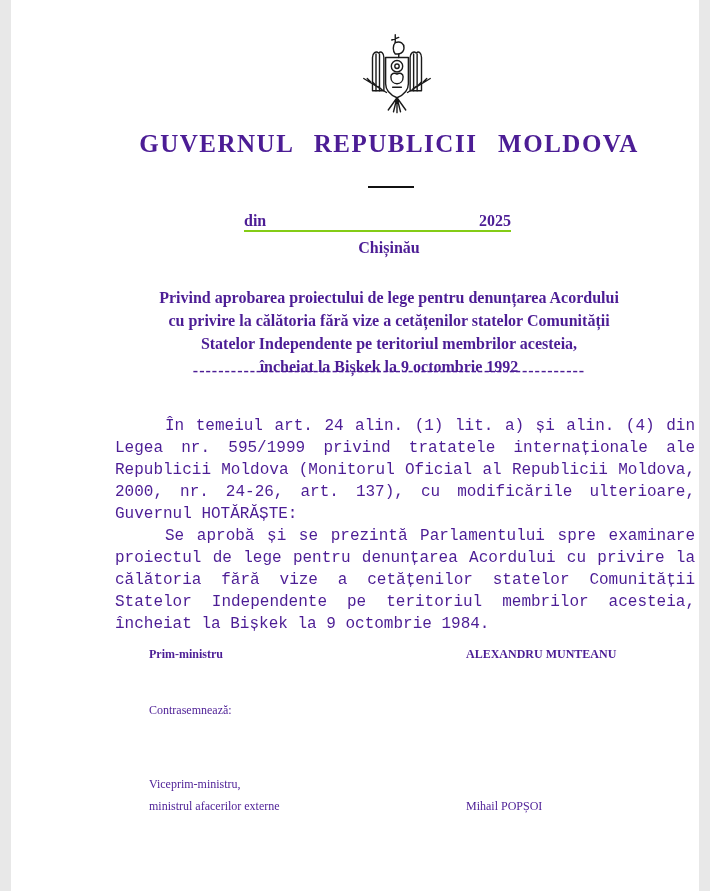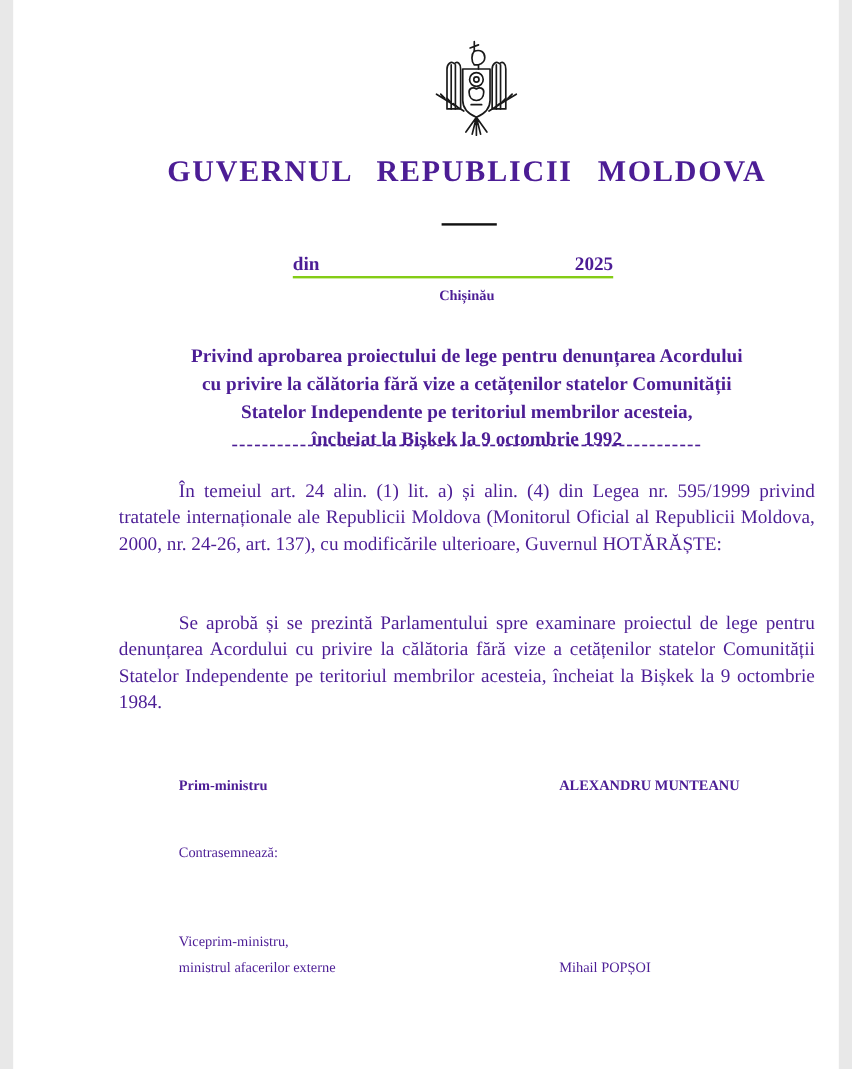--- a/index.html
+++ b/index.html
@@ -34,39 +34,40 @@
     margin-left:4px;
   }
   .date-line{
     left:233px;top:209px;width:267px;height:21px;
     display:flex;justify-content:space-between;align-items:flex-end;
     font-weight:bold;font-size:16px;
     border-bottom:2px solid #84cc16;
   }
   .city{
     left:88px;top:239px;width:580px;
-    text-align:center;font-weight:bold;font-size:12px;
+    text-align:center;font-weight:bold;font-size:16px;
   }
   
   .doc-title{
     left:88px;top:286px;width:580px;
     text-align:center;font-weight:bold;font-size:16px;line-height:23px;
   }
   .doc-title span{display:block;}
   .divider{
     left:88px;top:362px;width:580px;
     text-align:center;font-weight:bold;font-size:16px;
     letter-spacing:1px;white-space:nowrap;
   }
   
   .body-par{
     left:88px;width:580px;
     font-size:16px;line-height:22px;
     text-align:justify;text-indent:50px;
-    margin:0;
+    margin:16px;
+    font-family:Liberation Mono, monospace;
   }
   .par-1{top:399px;}
   .par-2{top:509px;}
   
   .sig-row{left:138px;width:540px;font-size:12px;}
   .sig-row-1{top:647px;font-weight:bold;}
   .sig-row-2{top:703px;}
   .sig-row-3{top:757px;line-height:22px;margin-top:16px;}
   .sig-name{position:absolute;left:317px;top:0;white-space:nowrap;}
   .sig-name-bottom{top:22px;}

